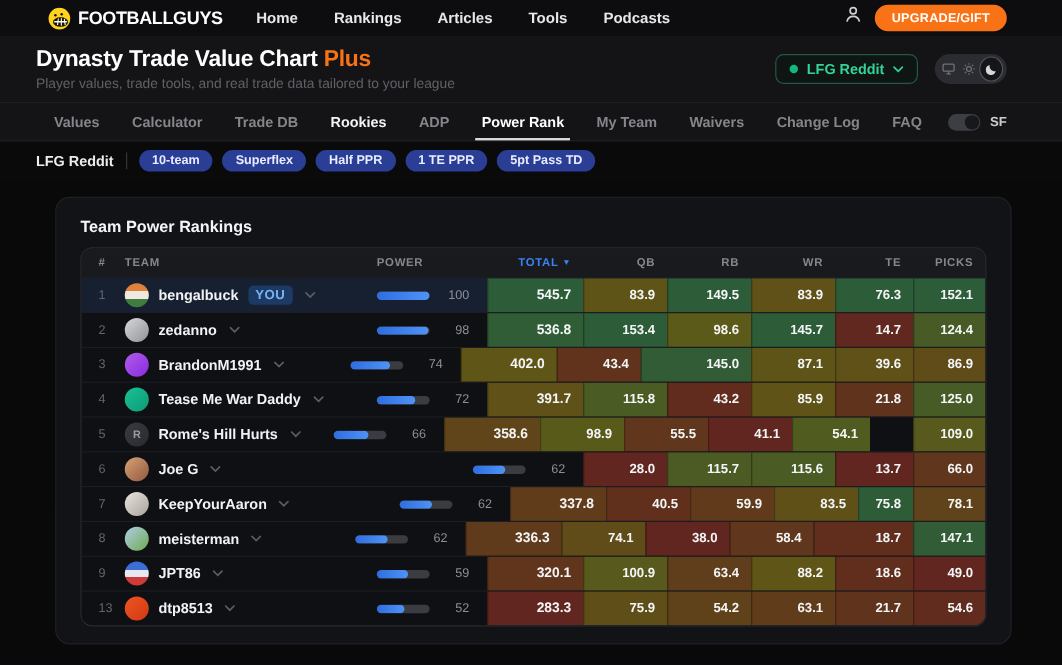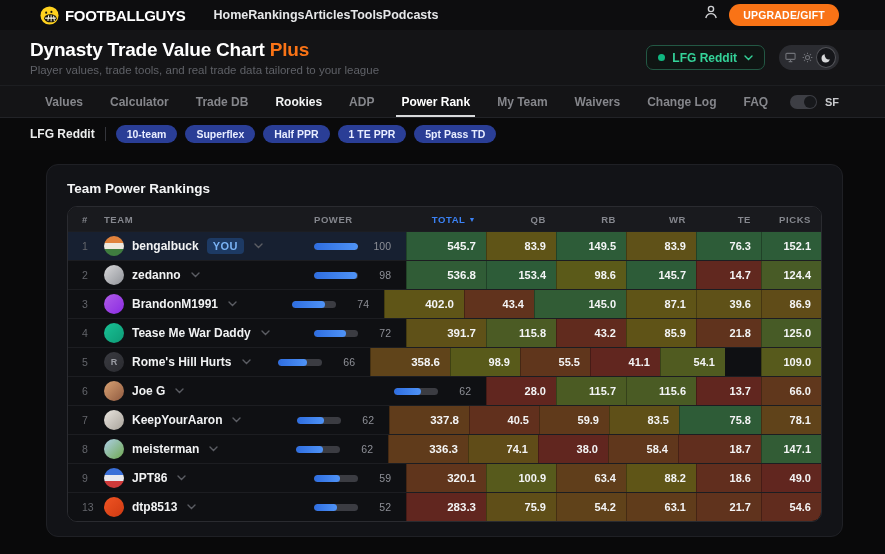--- a/index.html
+++ b/index.html
@@ -6,21 +6,21 @@
   html,body { width:885px; height:554px; overflow:hidden; }
   body {
     font-family: "Liberation Sans", "DejaVu Sans", sans-serif;
     background:#09090a; color:#e8e9ea;
     -webkit-font-smoothing:antialiased;
   }
   
   .topnav { height:30px; background:#0d0d0f; display:flex; align-items:center; padding:0 46px 0 40px; }
   .brand { display:flex; align-items:center; gap:6px; cursor:pointer; }
   .brand-text { font-size:15px; font-weight:800; letter-spacing:-0.3px; color:#fff; }
-  .nav-links { display:flex; margin-left:28px; }
+  .nav-links { display:flex; gap:30px; margin-left:28px; }
   .nav-link { font-size:12.5px; font-weight:600; color:#e6e7e9; cursor:pointer; }
   .topnav-right { margin-left:auto; display:flex; align-items:flex-start; gap:10px; }
   .user-icon { display:flex; cursor:pointer; }
   .upgrade-btn { background:#f97316; border:none; color:#fff; font-family:inherit;
     font-size:10.5px; font-weight:800; letter-spacing:.02em; height:22px; padding:0 14px;
     border-radius:12px; cursor:pointer; }
   
   .hero { height:55px; background:#141416; display:flex; align-items:center; padding:4px 46px 4px 30px; }
   .hero h1 { font-size:19px; font-weight:800; color:#fff; letter-spacing:-0.2px; }
   .hero h1 .plus { color:#f97316; }
@@ -371,21 +371,21 @@
             <div class="cell-power">
               <span class="ptrack">
                 <span class="pfill" style="display: block; width: 62%;"></span>
               </span>
               <span class="pval">62</span>
             </div>
             <span class="heat total" style="width: 80px; background: rgb(96, 60, 27);">337.8</span>
             <span class="heat" style="width: 70px; background: rgb(97, 48, 29);">40.5</span>
             <span class="heat" style="width: 70px; background: rgb(96, 58, 27);">59.9</span>
             <span class="heat" style="width: 70px; background: rgb(95, 80, 24);">83.5</span>
-            <span class="heat" style="width: 82px; background: rgb(46, 92, 55);">75.8</span>
+            <span class="heat" style="width: 46px; background: rgb(46, 92, 55);">75.8</span>
             <span class="heat" style="width: 60px; background: rgb(96, 67, 26);">78.1</span>
           </div>
           <div class="trow">
             <span class="cell-rank">8</span>
             <div class="cell-team">
               <span class="avatar" style="background: linear-gradient(135deg, rgb(174, 207, 232), rgb(111, 168, 79));"></span>
               <span class="tname">meisterman</span>
               <span class="chev">
                 <svg width="9" height="6" viewBox="0 0 9 6">
                   <path d="M1 1l3.5 3.5L8 1" fill="none" stroke="#5b5d63" stroke-width="1.4" stroke-linecap="round"></path>

